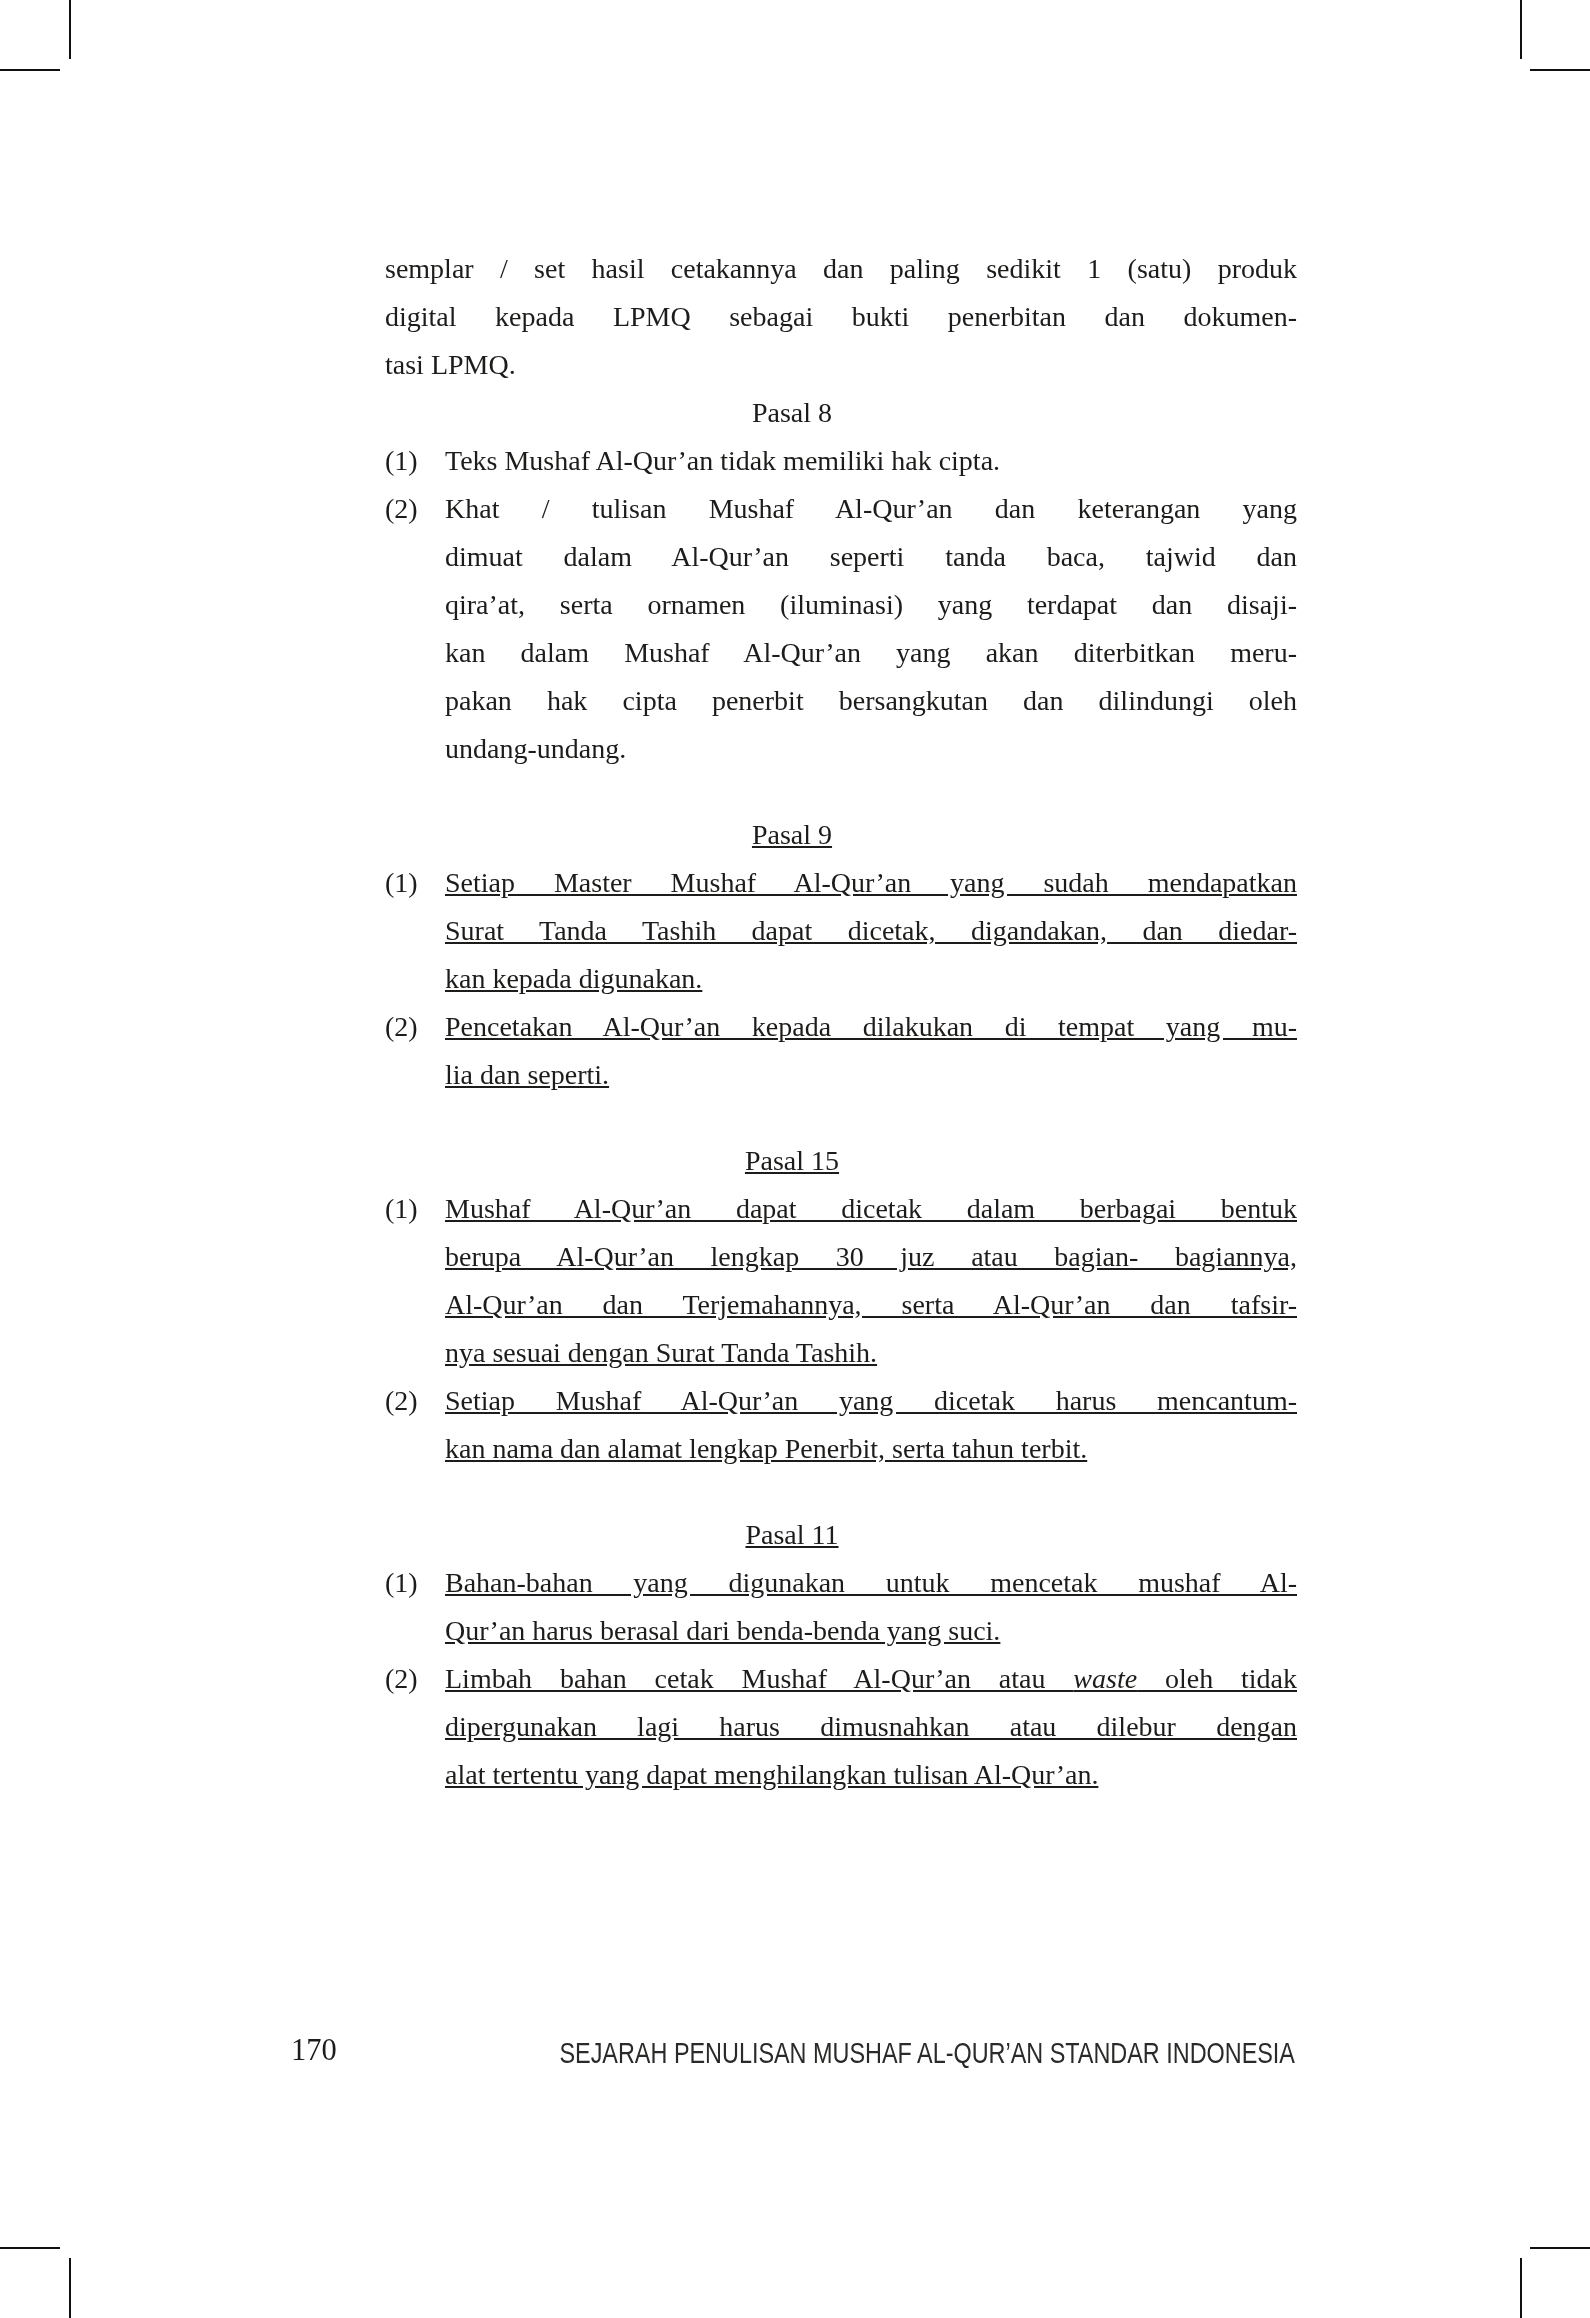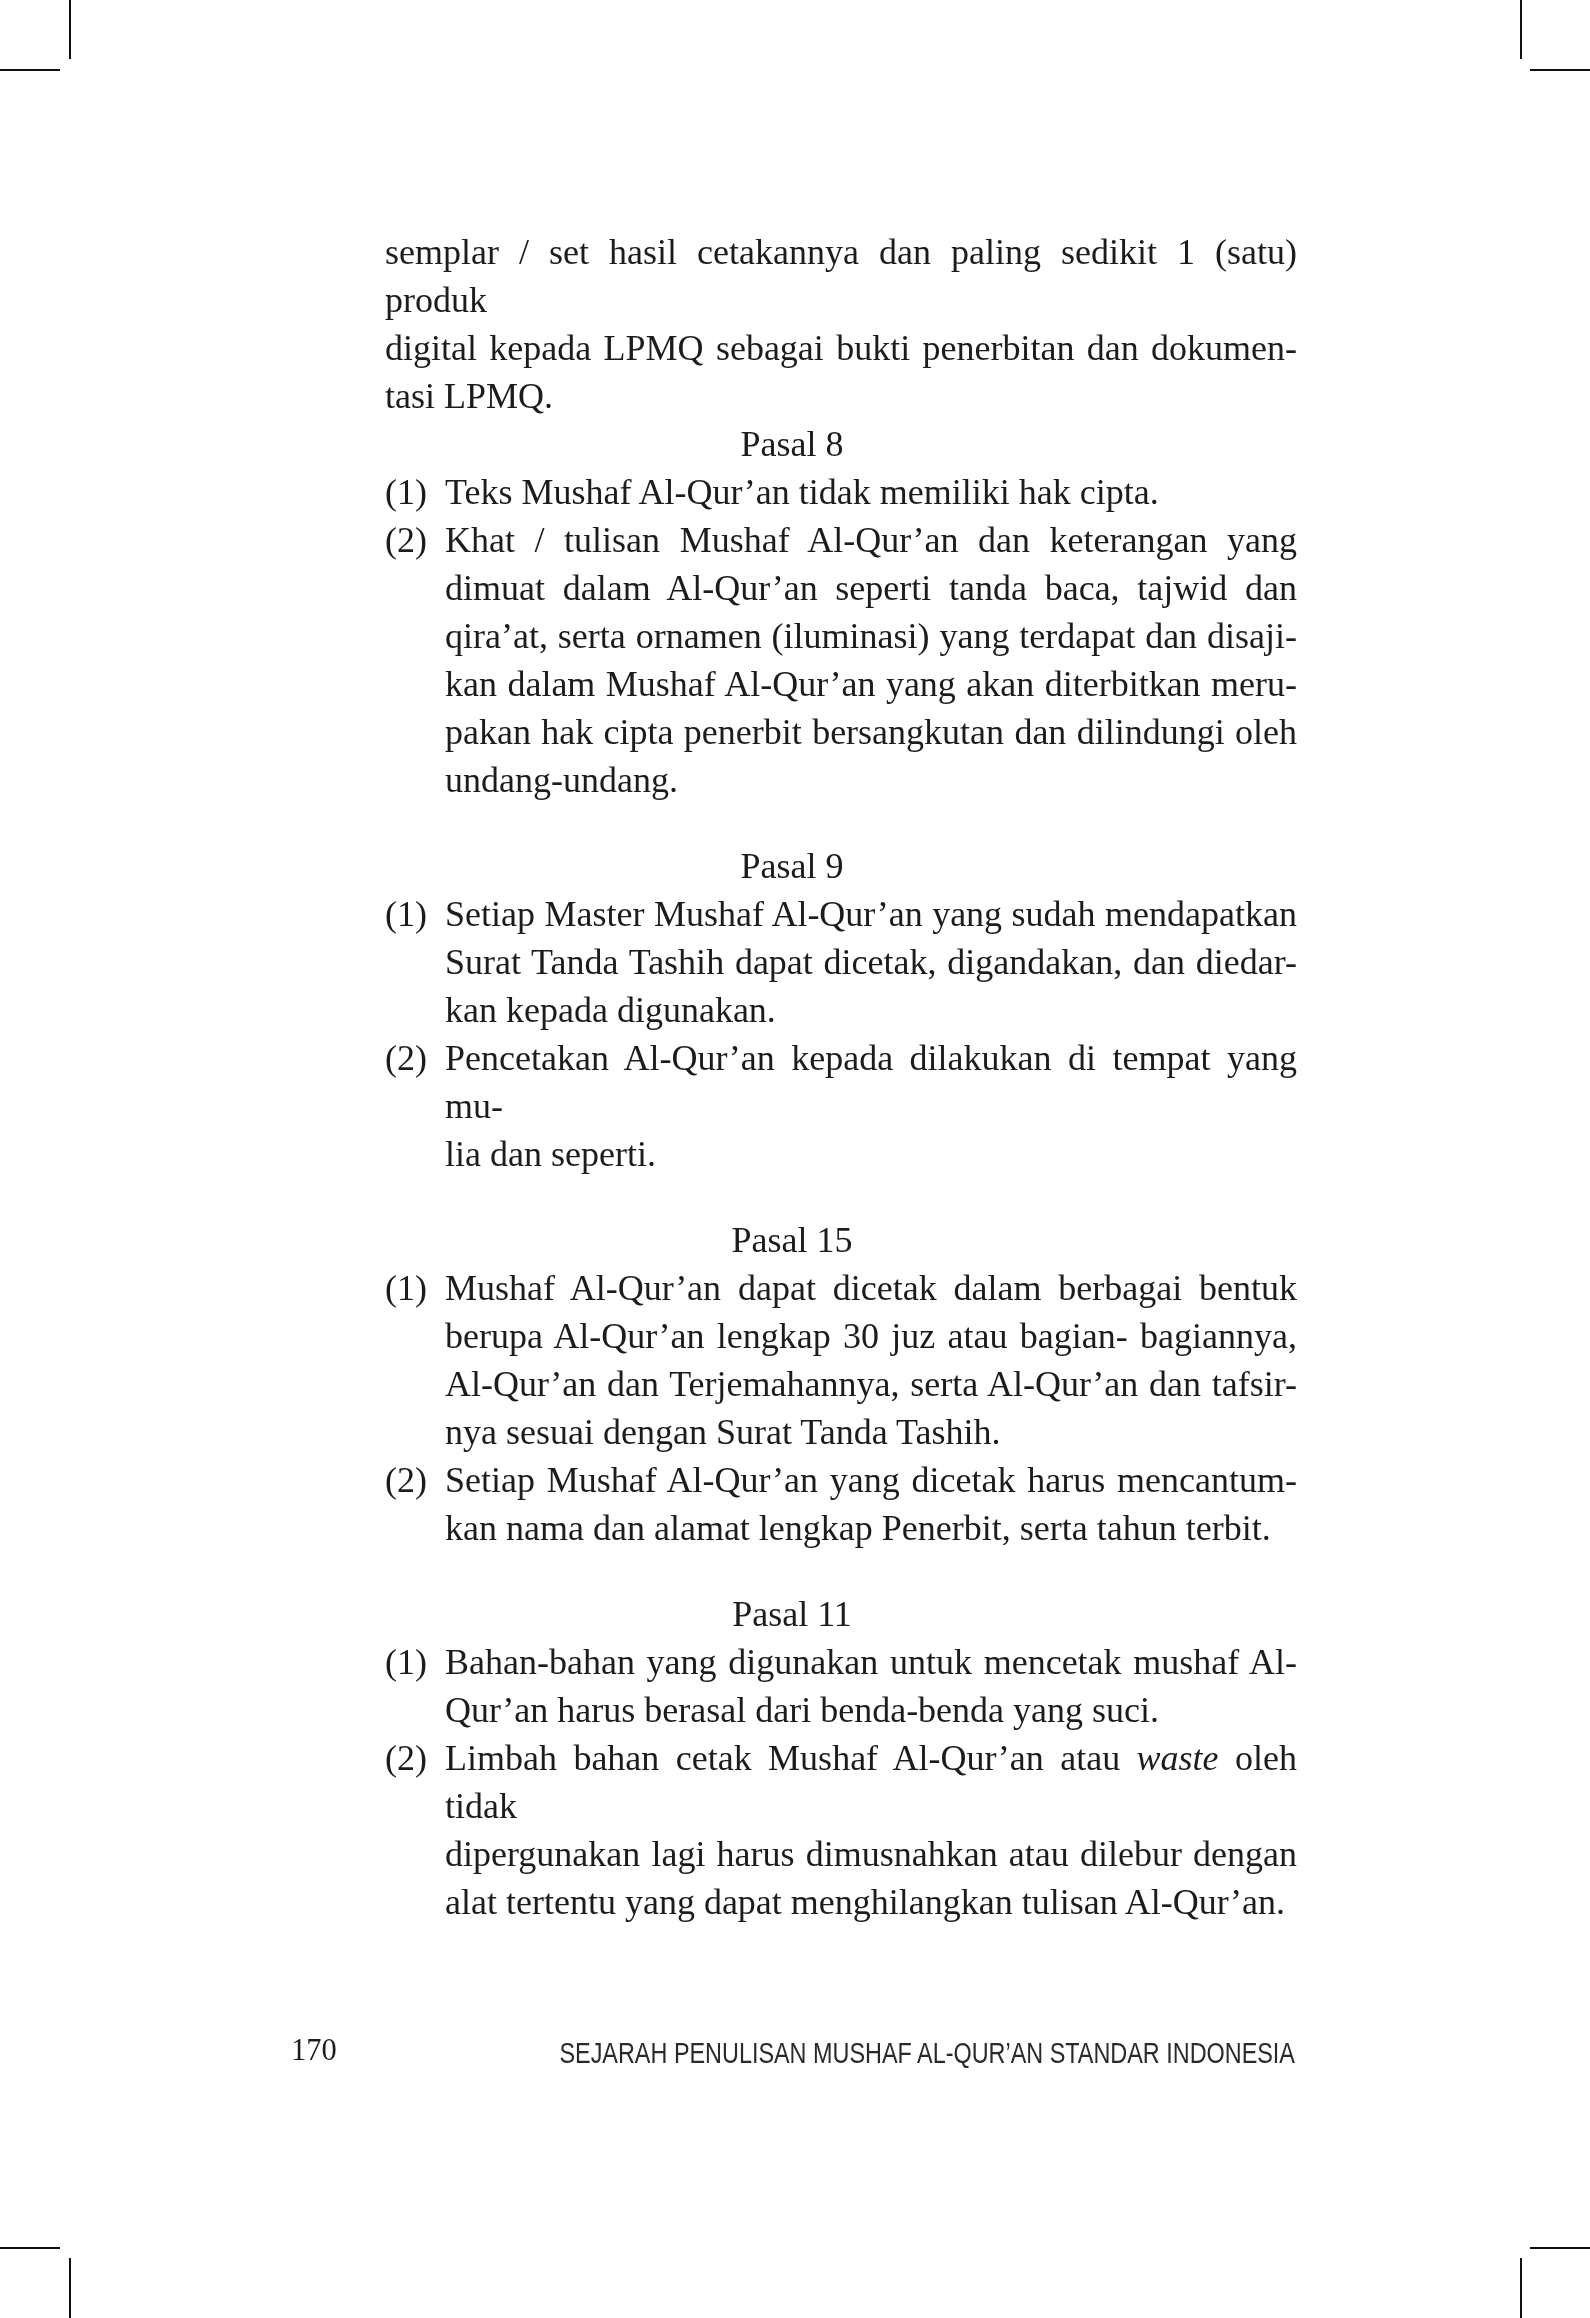--- a/index.html
+++ b/index.html
@@ -19,36 +19,36 @@
   .crop.tr-h { left: 1530px; top: 69px;   width: 60px; height: 1.6px;  }
   .crop.bl-h { left: 0;      top: 2247px; width: 60px; height: 1.6px;  }
   .crop.bl-v { left: 69px;   top: 2258px; width: 1.6px;  height: 60px; }
   .crop.br-h { left: 1530px; top: 2247px; width: 60px; height: 1.6px;  }
   .crop.br-v { left: 1520px; top: 2258px; width: 1.6px;  height: 60px; }
 
   
   .textblock {
     position: absolute;
     left: 385px;
-    top: 228px;
+    top: 245px;
     width: 912px;
-    font-size: 36px;
+    font-size: 28px;
     line-height: 48px;
     color: var(--text-color, #1d1c1a);
   }
   .line { text-align: justify; text-align-last: justify; }
   .line.last { text-align-last: left; }
   .heading {
     text-align: center;
     text-align-last: center;
     position: relative;
     left: -49px;
     line-height: 48px;
   }
-  .section + .section { margin-top: 38px; }
+  .section + .section { margin-top: 38px; text-decoration: underline; }
   .item { position: relative; padding-left: 60px; }
   .num { position: absolute; left: 0; top: 0; line-height: 48px; }
   em { font-style: italic; }
 
   
   .page-number {
     position: absolute;
     left: 291px;
     top: 2033px;
     font-family: Liberation Serif, serif;

